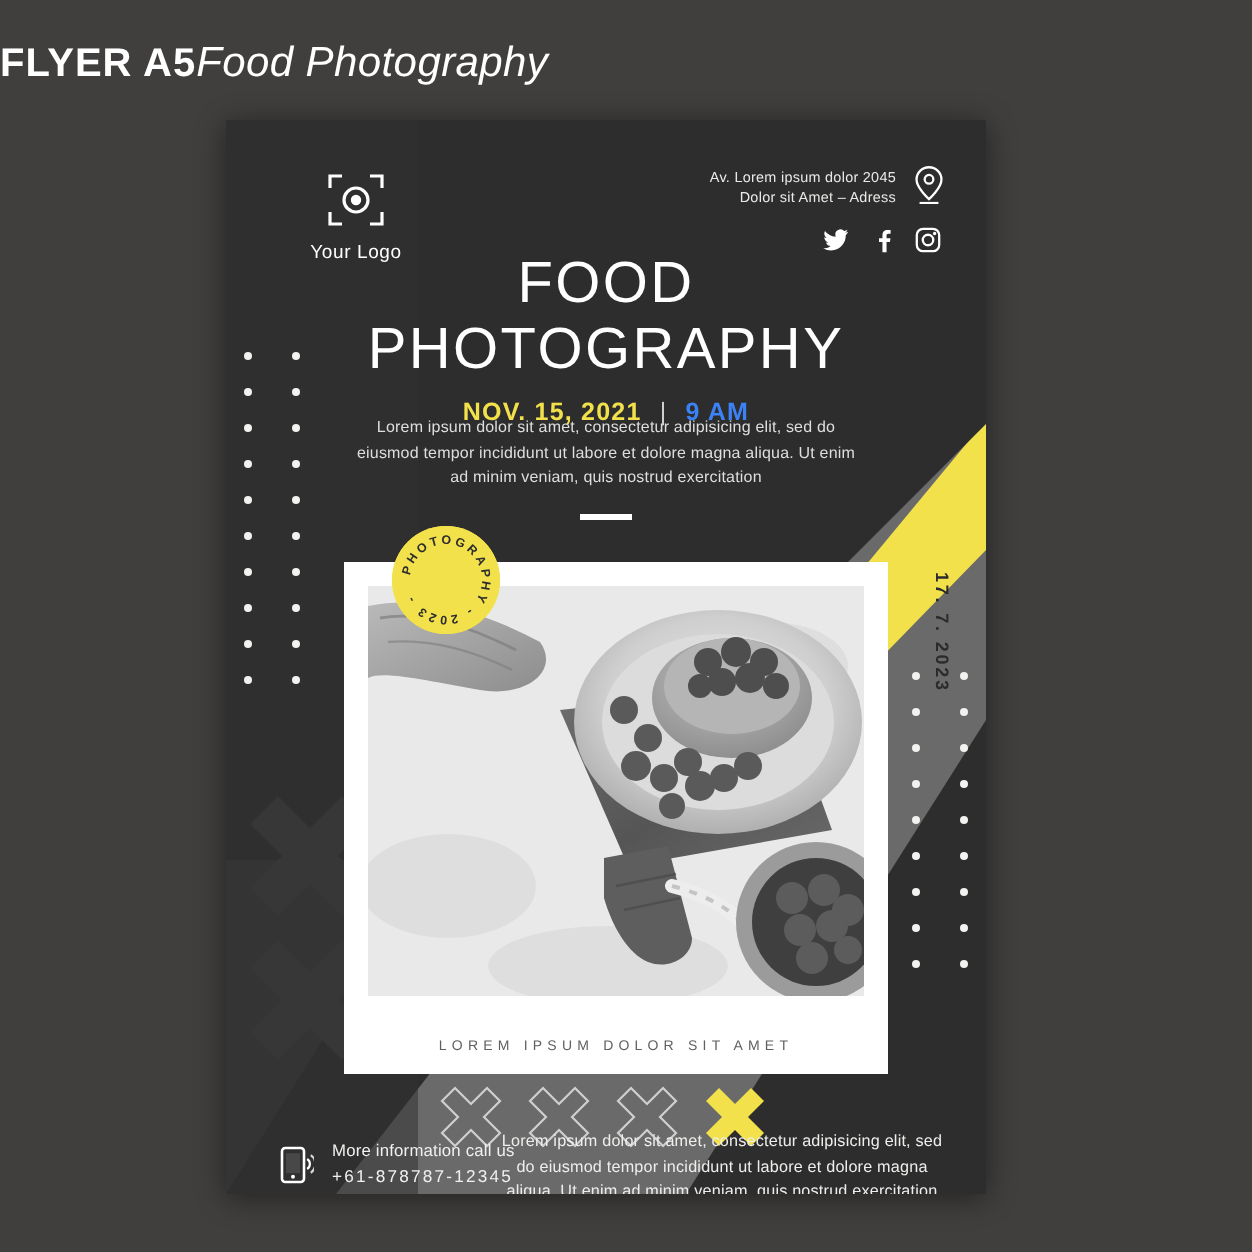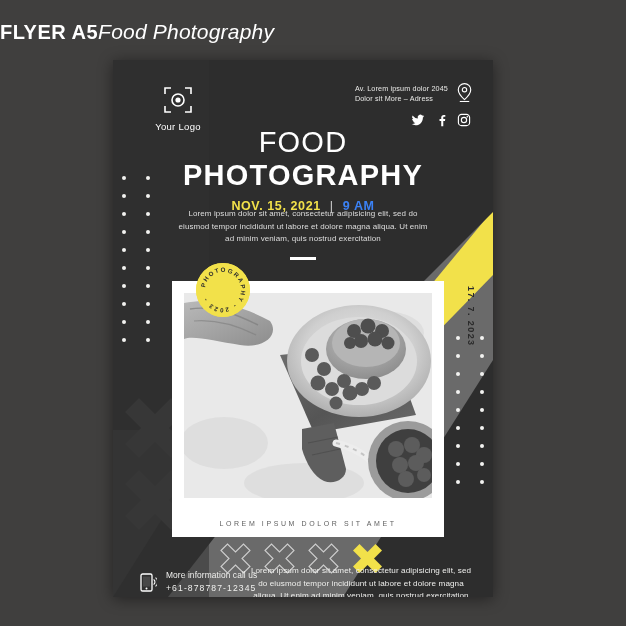--- a/index.html
+++ b/index.html
@@ -54,40 +54,40 @@
   .logo-icon { width: 30px; height: 30px; margin: 0 auto 6px; display: block; }
   .logo-text {
     color: #ffffff; font-size: 9.5px; font-weight: normal; letter-spacing: 0.3px;
   }
 
   
   .address-block {
     position: absolute; right: 20px; top: 22px;
     display: flex; align-items: flex-start; gap: 8px;
   }
-  .address-lines { padding-top: 2px; }
+  .address-lines { text-align: right; padding-top: 2px; }
   .address-lines div {
     color: #e9e9e7; font-size: 7.2px; line-height: 10px; letter-spacing: 0.15px;
   }
   .pin-icon { width: 17px; height: 21px; flex: none; }
 
   .socials {
     position: absolute; right: 22px; top: 53px;
     display: flex; gap: 9px; align-items: center;
   }
   .socials svg { width: 14px; height: 14px; display: block; }
 
   
   .title-block { position: absolute; left: 0; top: 66px; width: 100%; text-align: center; }
   .title-line1 {
     color: #ffffff; font-size: 29px; font-weight: normal;
     letter-spacing: 1.2px; line-height: 33px;
   }
   .title-line2 {
-    color: #ffffff; font-size: 29px; font-weight: bold;
+    color: #ffffff; font-size: 29px; font-weight: normal;
     letter-spacing: 1.2px; line-height: 33px;
   }
   .date-row {
     margin-top: 7px; font-size: 12.5px; font-weight: bold; letter-spacing: 0.6px;
   }
   .date-row .date { color: #f2e14a; }
   .date-row .sep { color: #cfcfcf; margin: 0 5px; font-weight: normal; }
   .date-row .time { color: #3b82f6; }
 
   .lead-text {
@@ -230,21 +230,21 @@
         <circle cx="15" cy="15" r="6"></circle>
       </g>
       <circle cx="15" cy="15" r="2.6" fill="#ffffff"></circle>
     </svg>
     <div class="logo-text">Your Logo</div>
   </div>
 
   <div class="address-block">
     <div class="address-lines">
       <div>Av. Lorem ipsum dolor 2045</div>
-      <div>Dolor sit More – Adress</div>
+      <div>Dolor sit Amet – Adress</div>
     </div>
     <svg class="pin-icon" viewBox="0 0 18 22">
       <path d="M9 1.6 C5.3 1.6 2.4 4.5 2.4 8.1 C2.4 12.6 9 18.5 9 18.5 C9 18.5 15.6 12.6 15.6 8.1 C15.6 4.5 12.7 1.6 9 1.6 Z" fill="none" stroke="#ffffff" stroke-width="1.2"></path>
       <circle cx="9" cy="8" r="2.3" fill="none" stroke="#ffffff" stroke-width="1.2"></circle>
       <path d="M4 20.5 H14" stroke="#ffffff" stroke-width="1.1"></path>
     </svg>
   </div>
 
   <div class="socials">
     <svg viewBox="0 0 16 16">

